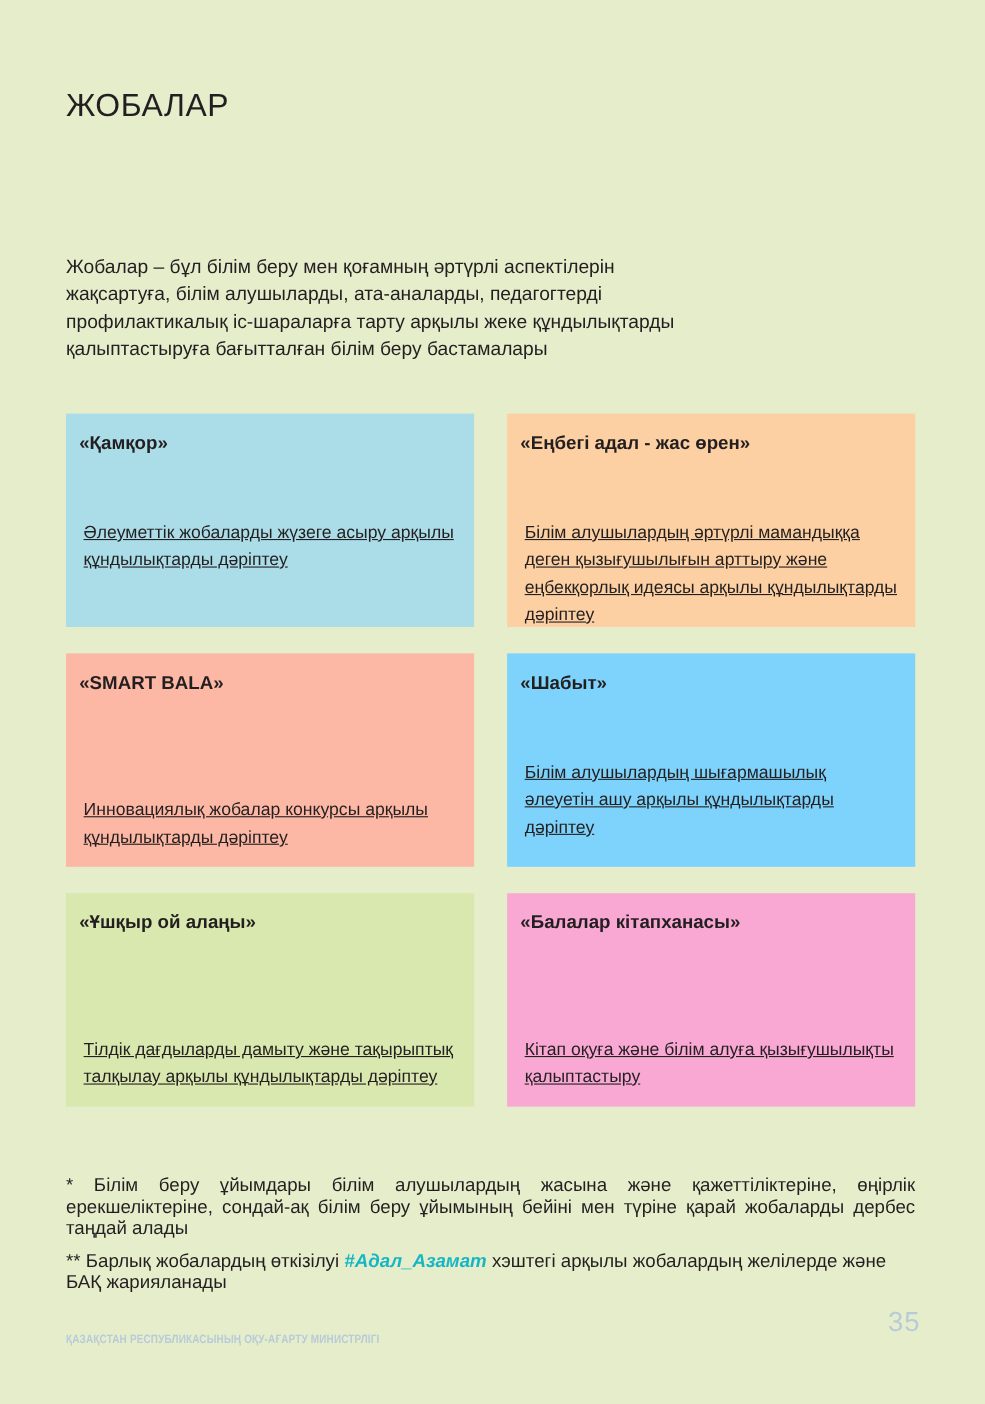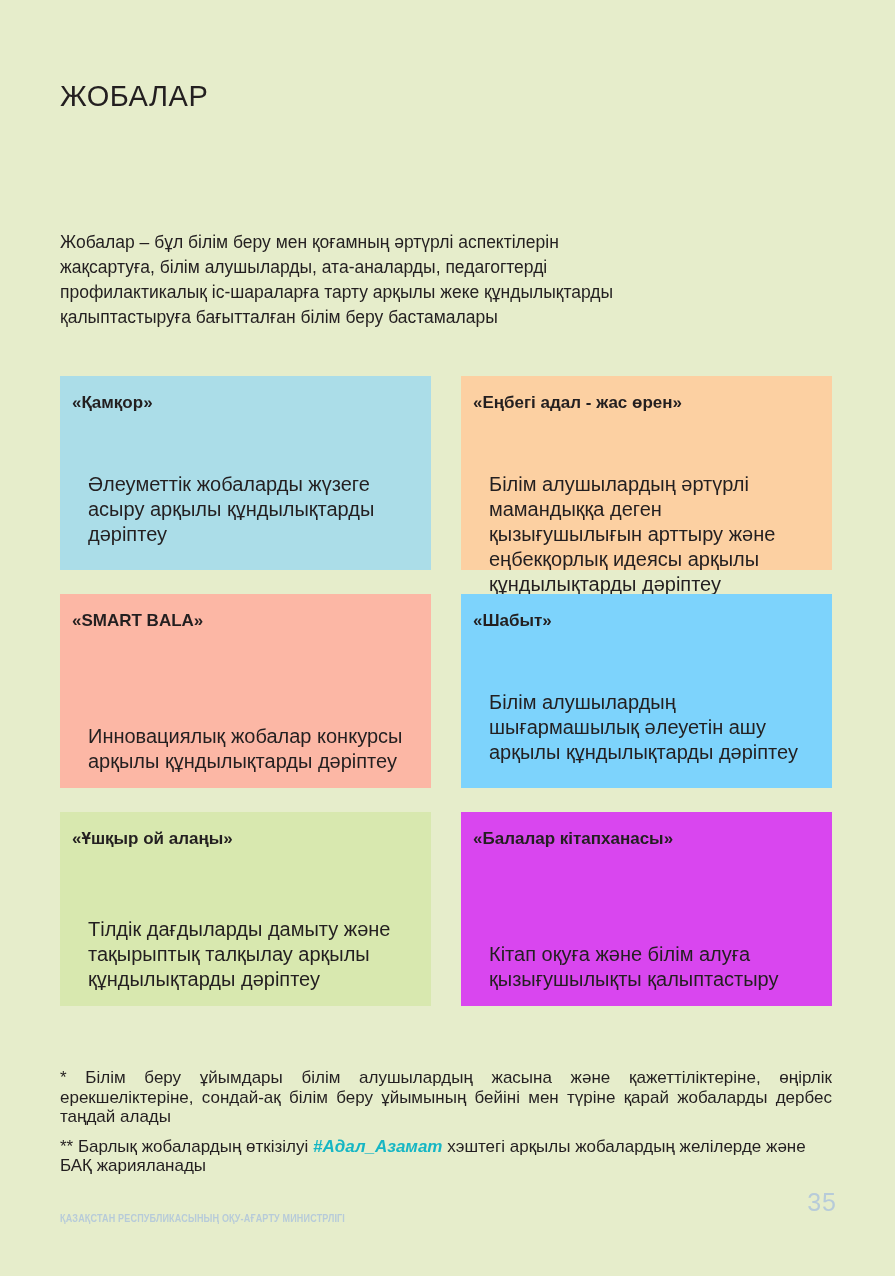--- a/index.html
+++ b/index.html
@@ -59,28 +59,29 @@
     position: relative;
   }
   .card-title {
     font-size: 17px;
     font-weight: bold;
     line-height: 22px;
     color: #231f20;
     margin: 0;
   }
   .card-desc {
-    font-size: 20px;
+    font-size: 16px;
     line-height: 25px;
     color: #231f20;
     margin: 0;
     position: absolute;
-    left: 28px;
+    left: 16px;
     right: 14px;
     bottom: 14px;
+    text-decoration: underline;
   }
   .card.v-center .card-desc {
     bottom: auto;
     top: 96px;
   }
   .footnotes {
     position: absolute;
     left: 60px;
     top: 1068px;
     width: 772px;
@@ -150,21 +151,21 @@
     <div class="card v-center" style="background: #7dd3fc;">
       <div class="card-title">«Шабыт»</div>
       <div class="card-desc">Білім алушылардың шығармашылық әлеуетін ашу арқылы құндылықтарды дәріптеу</div>
     </div>
 
     <div class="card" style="background: rgb(216, 232, 175);">
       <div class="card-title">«Ұшқыр ой алаңы»</div>
       <div class="card-desc">Тілдік дағдыларды дамыту және тақырыптық талқылау арқылы құндылықтарды дәріптеу</div>
     </div>
 
-    <div class="card" style="background: #d946ef;">
+    <div class="card" style="background: #f9a8d4;">
       <div class="card-title">«Балалар кітапханасы»</div>
       <div class="card-desc">Кітап оқуға және білім алуға қызығушылықты қалыптастыру</div>
     </div>
 
   </div>
 
   <div class="footnotes">
     <p class="footnote">* Білім беру ұйымдары білім алушылардың жасына және қажеттіліктеріне, өңірлік ерекшеліктеріне, сондай-ақ білім беру ұйымының бейіні мен түріне қарай жобаларды дербес таңдай алады</p>
     <p class="footnote second"><span>** Барлық жобалардың өткізілуі </span><span class="hashtag" style="color: rgb(22, 182, 196);">#Адал_Азамат</span><span> хэштегі арқылы жобалардың желілерде және БАҚ жарияланады</span></p>
   </div>

